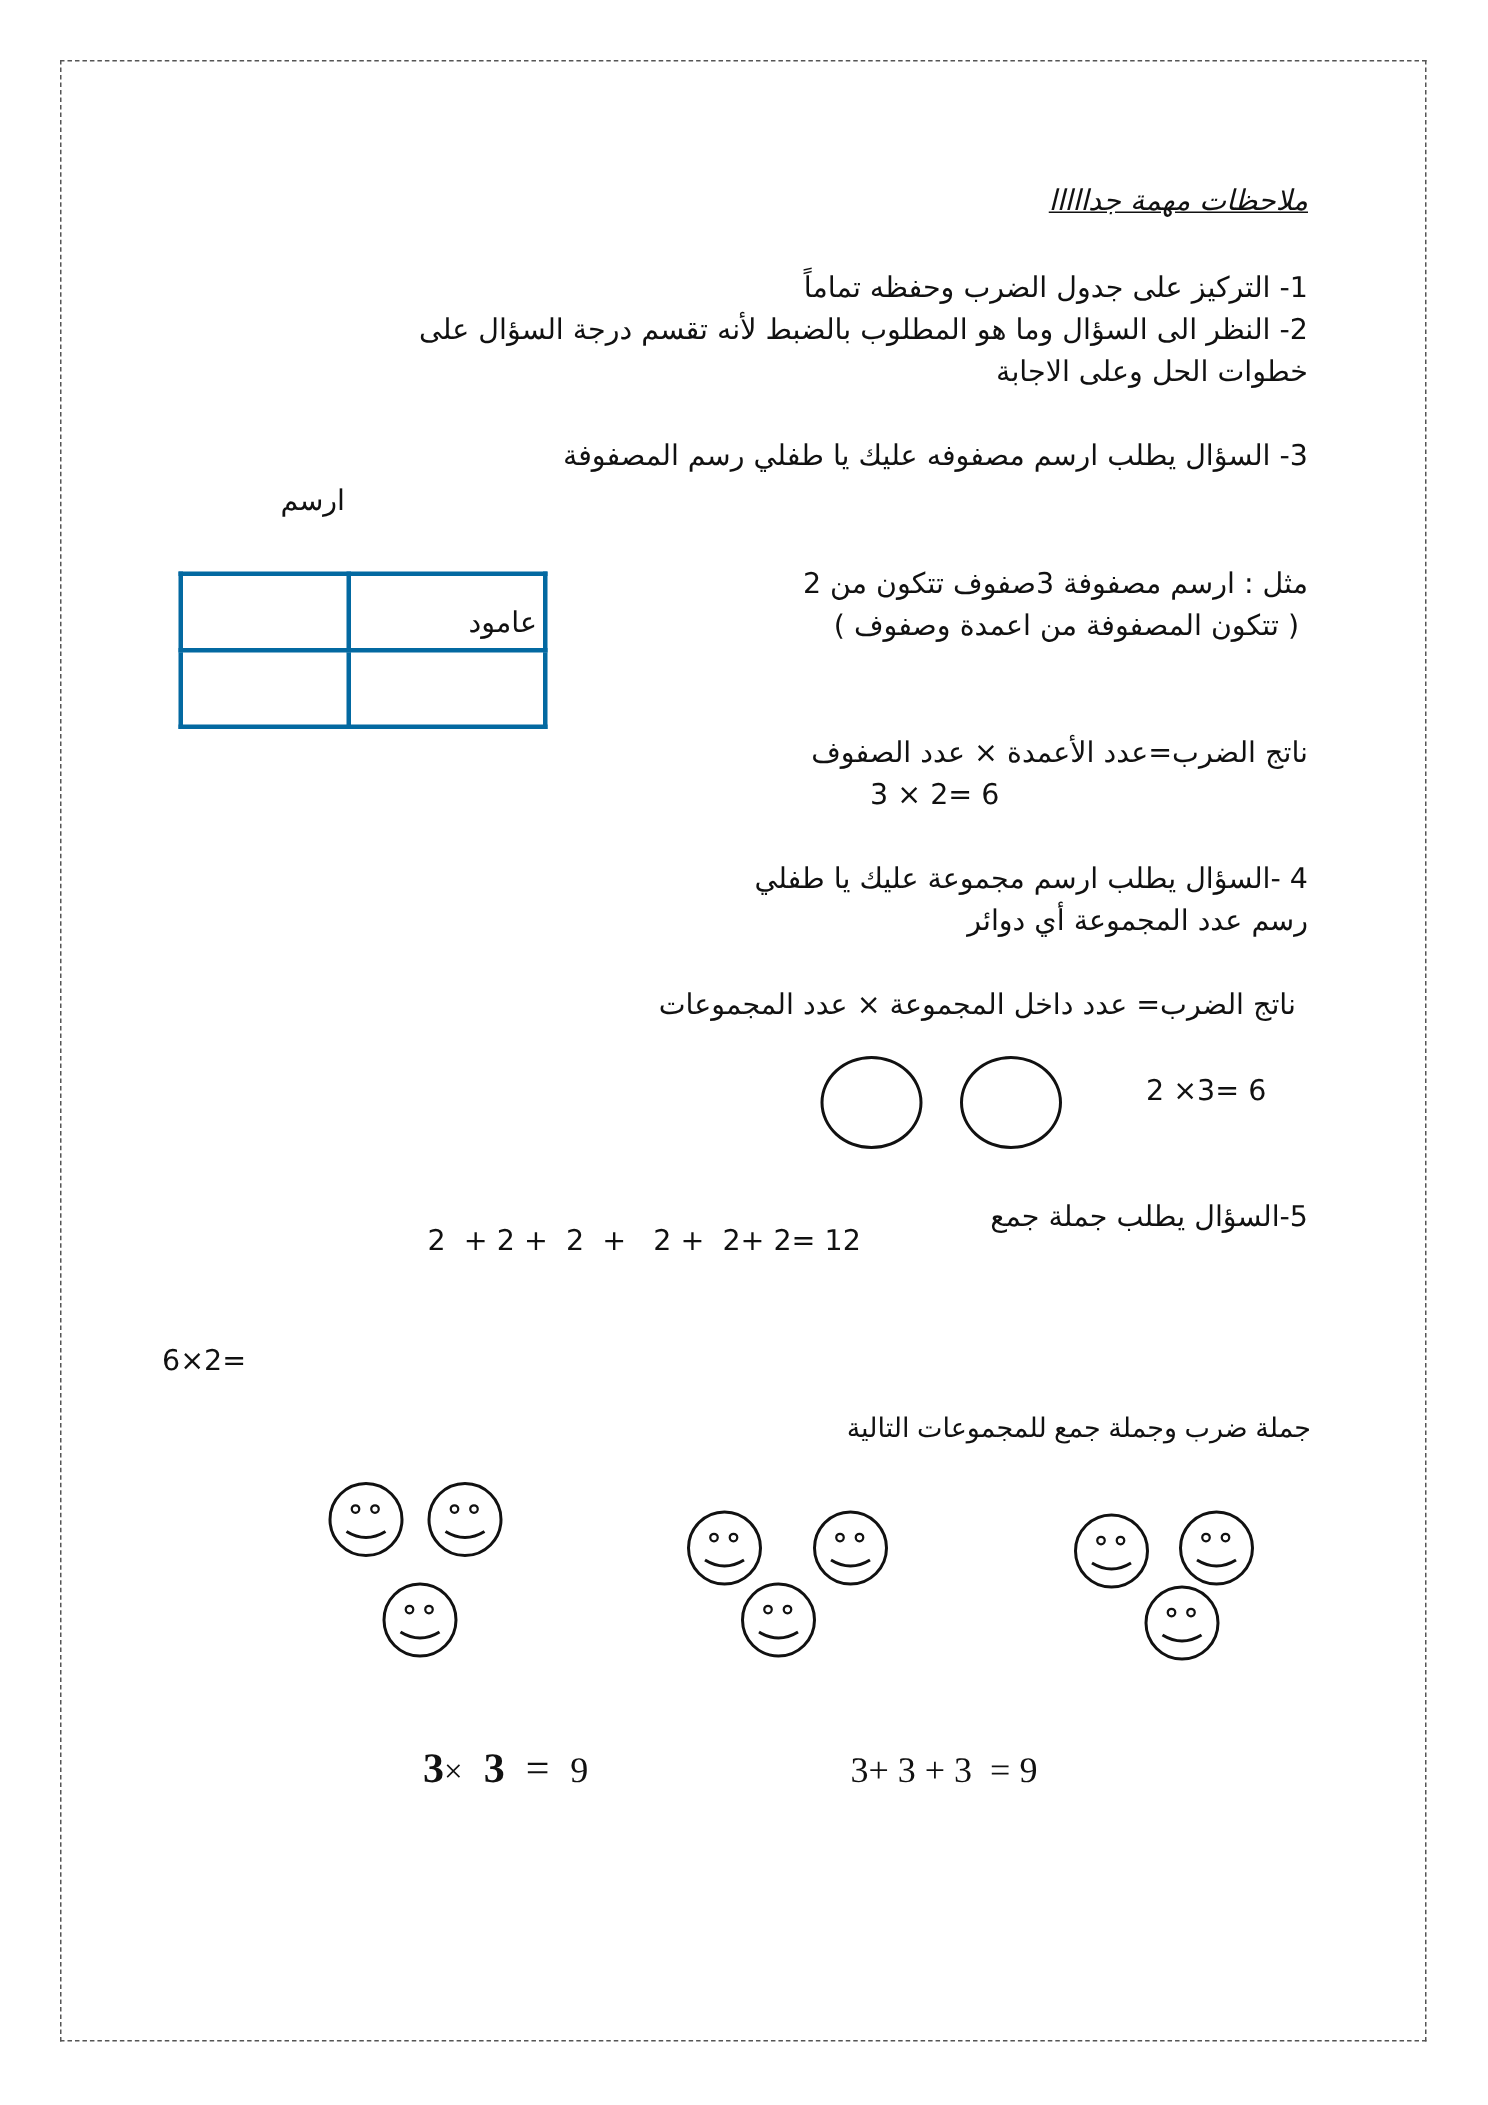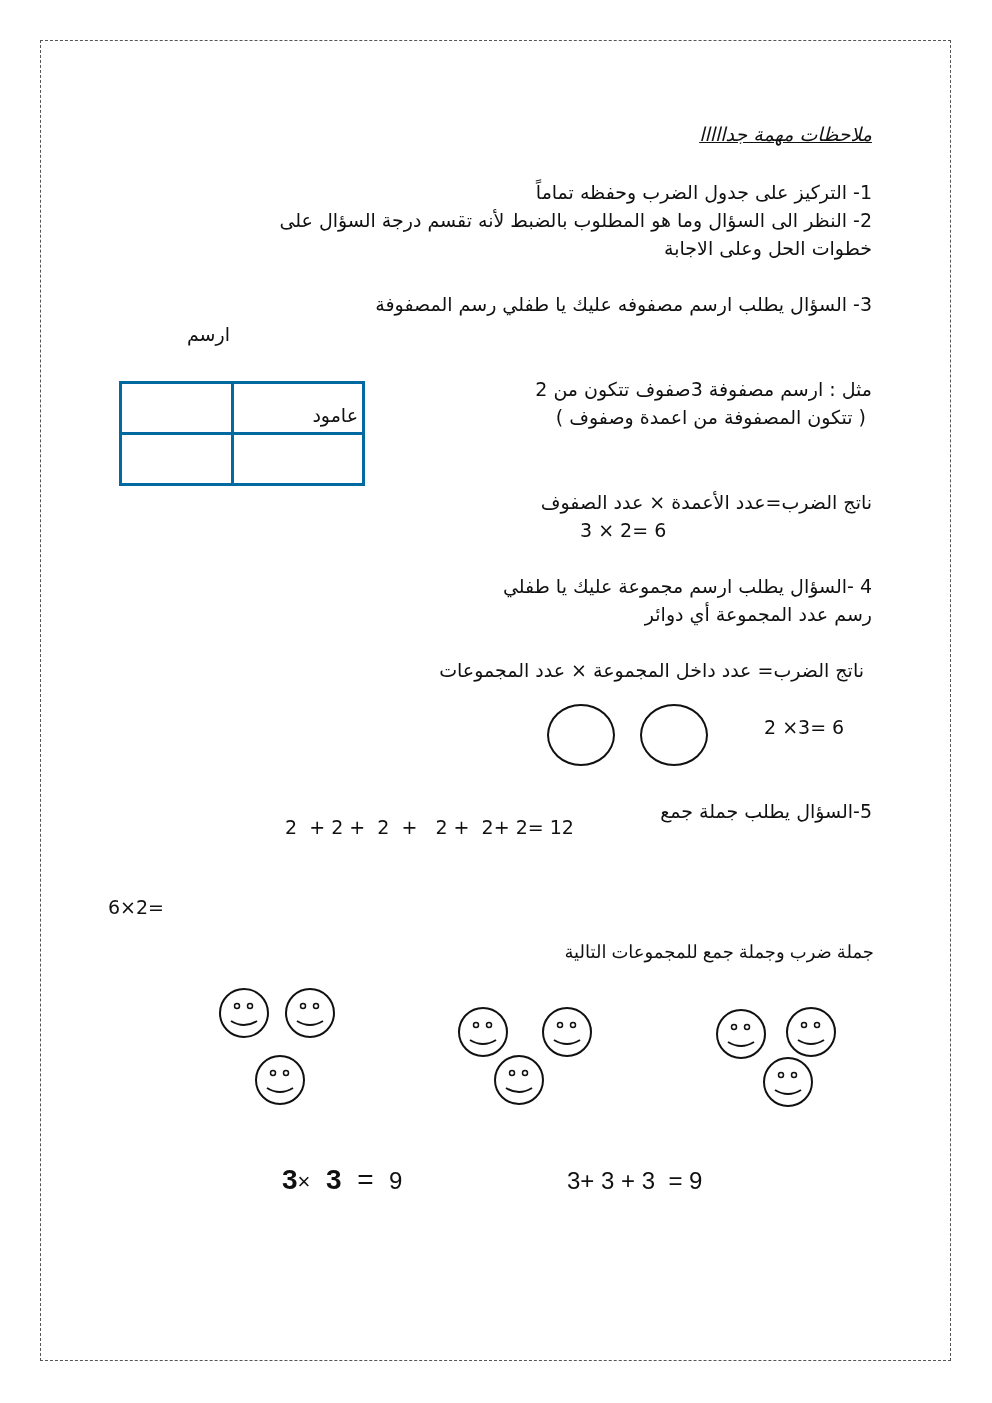--- a/index.html
+++ b/index.html
@@ -12,21 +12,21 @@
   .ltr { position:absolute; direction:ltr; white-space:pre; font-size:19px; line-height:28px; }
   .title { text-decoration:underline; }
   .big { font-family:"Liberation Sans", sans-serif; font-size:18px; }
   table.matrix { position:absolute; left:119px; top:381px; border-collapse:collapse; }
   table.matrix td { border:3px solid #0369a1; width:109px; height:48px; padding:0;
                     direction:rtl; font-size:19px; }
   table.matrix td.right { width:128px; }
   .circle { position:absolute; width:68px; height:62px; border:2px solid #111;
             border-radius:50%; box-sizing:border-box; }
   .smiley { position:absolute; }
-  .serif { font-family:Liberation Sans, sans-serif; }
+  .serif { font-family:Liberation Serif, serif; }
 </style>
 </head>
 <body>
 
 <div class="page-border"></div>
 
 <div class="t title" style="right:120px; top:120px;font-style:italic;">ملاحظات مهمة جدااااا</div>
 <div class="t" style="right:120px; top:178px;">1- التركيز على جدول الضرب  وحفظه تماماً</div>
 <div class="t" style="right:120px; top:206px;">2- النظر الى السؤال وما هو المطلوب  بالضبط لأنه تقسم  درجة السؤال  على</div>
 <div class="t" style="right:120px; top:234px;">خطوات الحل وعلى الاجابة</div>

